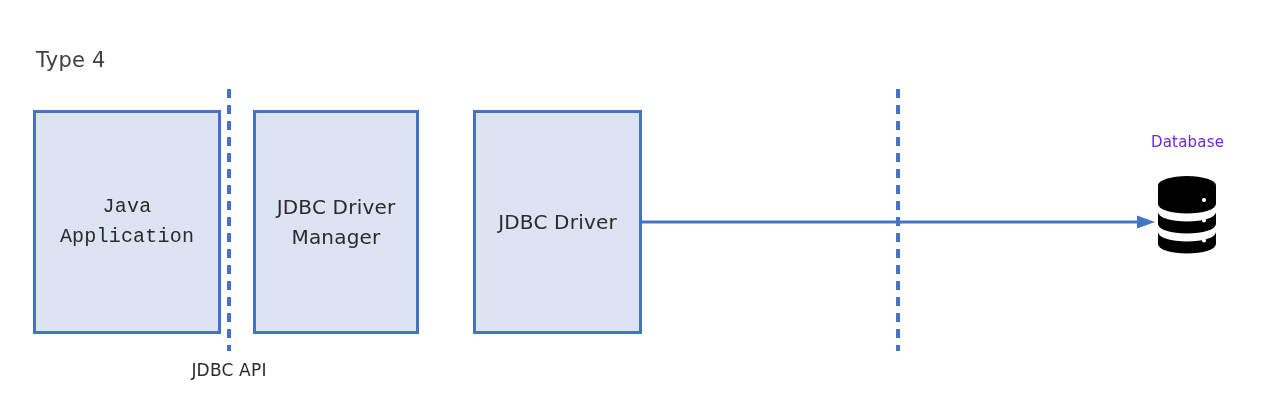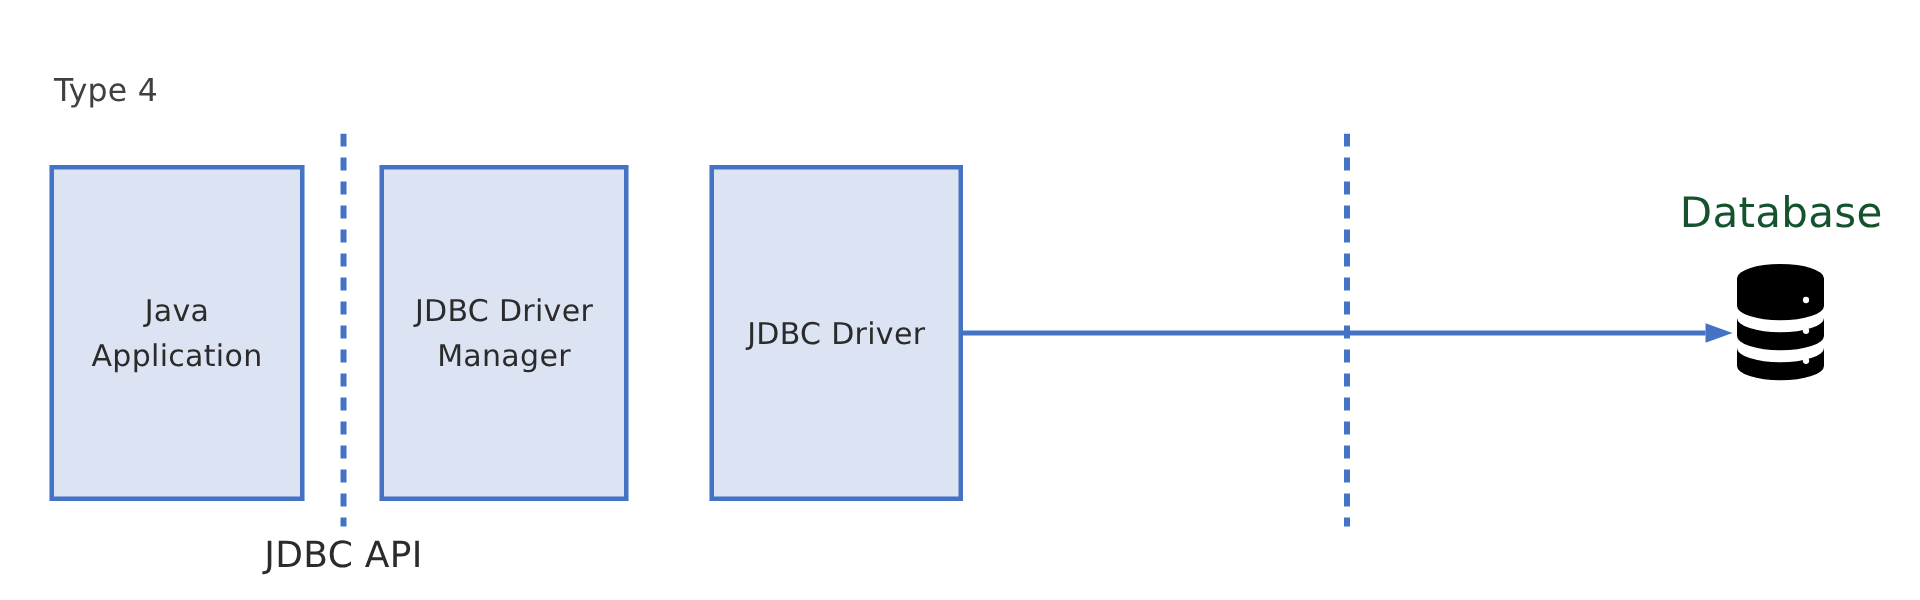--- a/index.html
+++ b/index.html
@@ -44,21 +44,21 @@
   }
   .box-label {
     font-size: 20px;
     line-height: 30px;
     color: #2b2b2b;
     letter-spacing: 0.2px;
     white-space: pre-line;
     padding: 0 4px;
   }
 
-  #box-java-application { left: 33px;  top: 110px; width: 170px; height: 224px; }
+  #box-java-application { left: 33px;  top: 110px; width: 188px; height: 224px; font-family: Liberation Mono, monospace; }
   #box-driver-manager   { left: 253px; top: 110px; width: 166px; height: 224px; }
   #box-jdbc-driver      { left: 473px; top: 110px; width: 169px; height: 224px; }
 
   
   .boundary-line {
     position: absolute;
     width: 4px;
     top: 89px;
     height: 262px;
     background-image: linear-gradient(
@@ -66,21 +66,21 @@
         #4472c4 0px, #4472c4 9px,
         rgba(0,0,0,0) 9px, rgba(0,0,0,0) 16px);
     background-size: 4px 16px;
     background-repeat: repeat-y;
   }
   #boundary-jdbc-api        { left: 227px; }
   #boundary-native-protocol { left: 896px; }
 
   .boundary-label {
     position: absolute;
-    font-size: 24px;
+    font-size: 17px;
     line-height: 26px;
     color: #2b2b2b;
     letter-spacing: 0.2px;
     white-space: nowrap;
     transform: translateX(-50%);
     top: 357px;
   }
   #label-jdbc-api        { left: 229px; }
   #label-native-protocol { left: 898px; }
 
@@ -100,23 +100,23 @@
     top: 128px;
     width: 155px;
     height: 140px;
   }
   #database-label {
     position: absolute;
     left: 0;
     top: 0;
     width: 155px;
     text-align: center;
-    font-size: 28px;
+    font-size: 15px;
     line-height: 28px;
-    color: #14532d;
+    color: #6d28d9;
     letter-spacing: 0.2px;
     white-space: nowrap;
   }
   #database-icon {
     position: absolute;
     left: 46px;
     top: 42px;
     width: 62px;
     height: 90px;
   }

